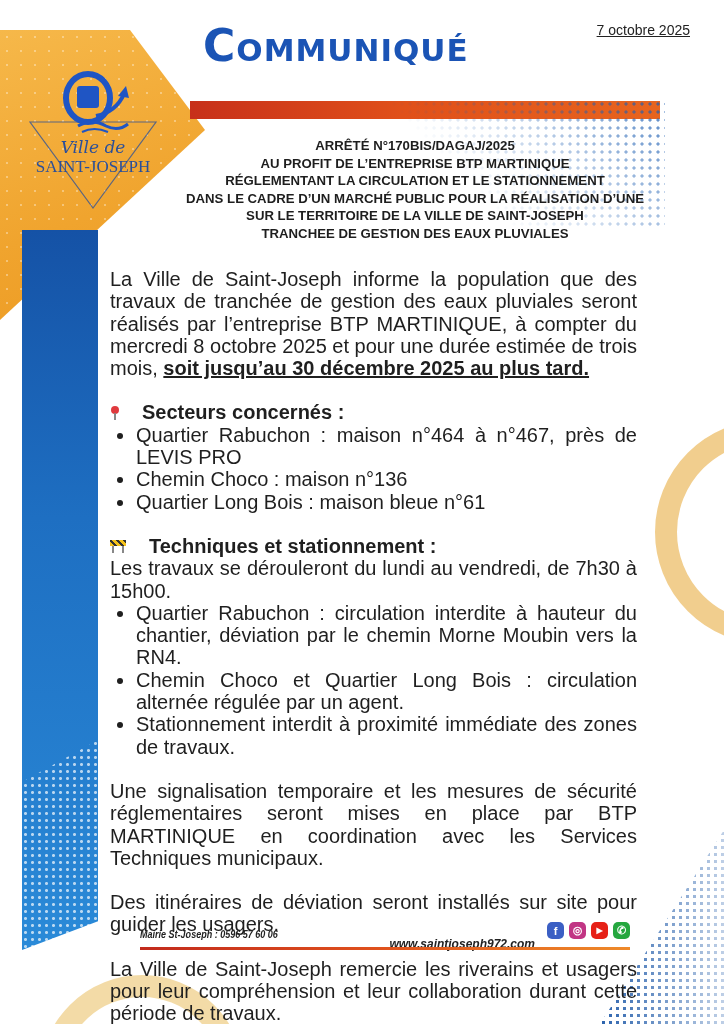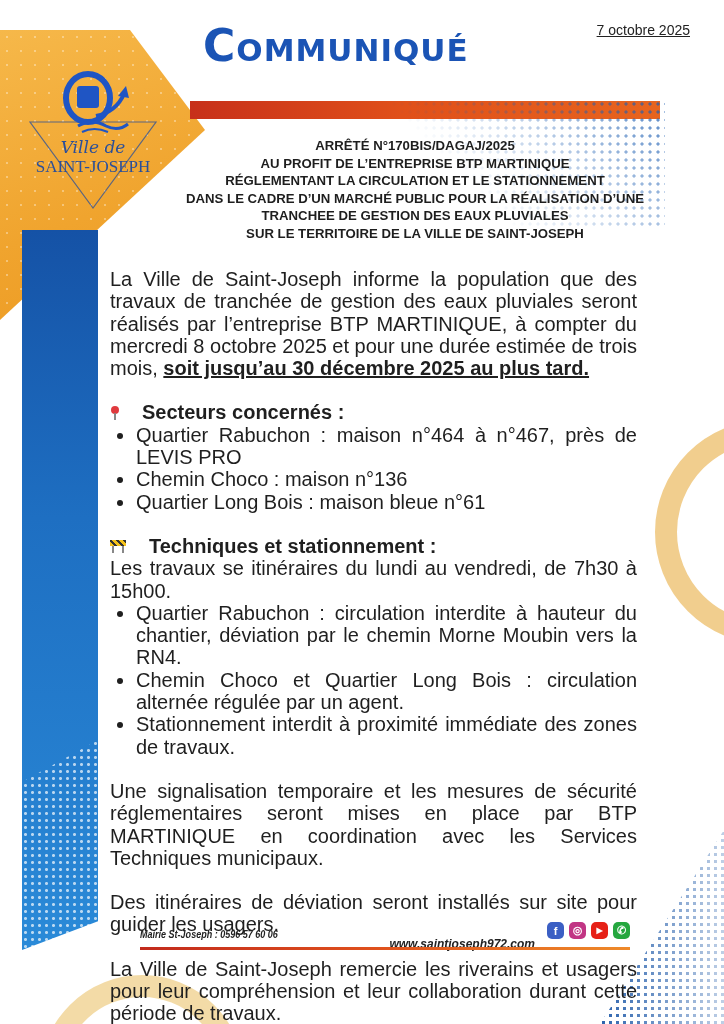--- a/index.html
+++ b/index.html
@@ -100,22 +100,22 @@
 </div>
 
 <div class="abs" id="date">7 octobre 2025</div>
 <div class="abs" id="page-title">Communiqué</div>
 
 <div class="abs" id="decree">
   <div>ARRÊTÉ N°170BIS/DAGAJ/2025</div>
   <div>AU PROFIT DE L’ENTREPRISE BTP MARTINIQUE</div>
   <div>RÉGLEMENTANT LA CIRCULATION ET LE STATIONNEMENT</div>
   <div>DANS LE CADRE D’UN MARCHÉ PUBLIC POUR LA RÉALISATION D’UNE</div>
+  <div>SUR LE TERRITOIRE DE LA VILLE DE SAINT-JOSEPH</div>
   <div>TRANCHEE DE GESTION DES EAUX PLUVIALES</div>
-  <div>SUR LE TERRITOIRE DE LA VILLE DE SAINT-JOSEPH</div>
 </div>
 
 <div class="abs" id="content">
   <p><span>La Ville de Saint-Joseph informe la population que des travaux de tranchée de gestion des eaux pluviales seront réalisés par l’entreprise BTP MARTINIQUE, à compter du mercredi 8 octobre 2025 et pour une durée estimée de trois mois, </span><span class="u-bold">soit jusqu’au 30 décembre 2025 au plus tard.</span></p>
   <div class="gap"></div>
 
   <div class="section-head">
     <span class="pin"></span>
     <span>Secteurs concernés :</span>
   </div>
@@ -123,21 +123,21 @@
     <li>Quartier Rabuchon : maison n°464 à n°467, près de LEVIS PRO</li>
     <li>Chemin Choco : maison n°136</li>
     <li>Quartier Long Bois : maison bleue n°61</li>
   </ul>
   <div class="gap"></div>
 
   <div class="section-head">
     <span class="barrier"></span>
     <span>Techniques et stationnement :</span>
   </div>
-  <p>Les travaux se itinéraires du lundi au vendredi, de 7h30 à 15h00.</p>
+  <p>Les travaux se dérouleront du lundi au vendredi, de 7h30 à 15h00.</p>
   <ul>
     <li>Quartier Rabuchon : circulation interdite à hauteur du chantier, déviation par le chemin Morne Moubin vers la RN4.</li>
     <li>Chemin Choco et Quartier Long Bois : circulation alternée régulée par un agent.</li>
     <li>Stationnement interdit à proximité immédiate des zones de travaux.</li>
   </ul>
   <div class="gap"></div>
 
   <p>Une signalisation temporaire et les mesures de sécurité réglementaires seront mises en place par BTP MARTINIQUE en coordination avec les Services Techniques municipaux.</p>
   <div class="gap"></div>
   <p>Des itinéraires de déviation seront installés sur site pour guider les usagers.</p>

